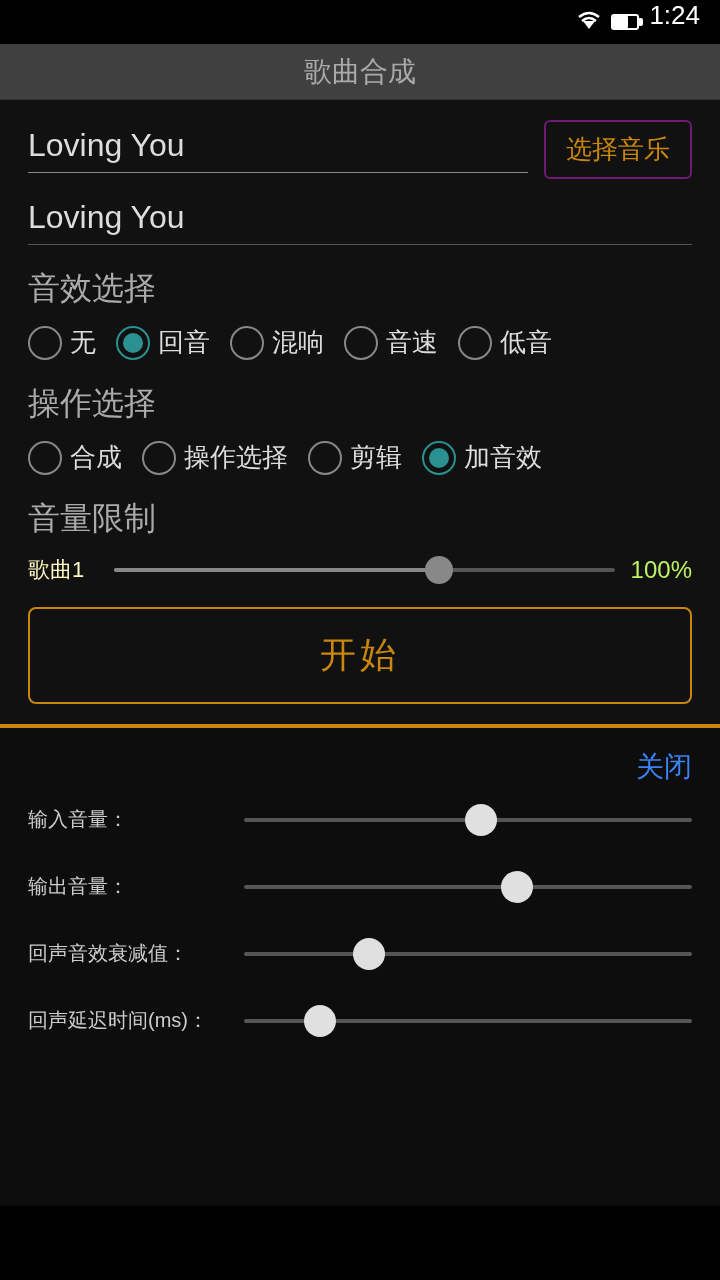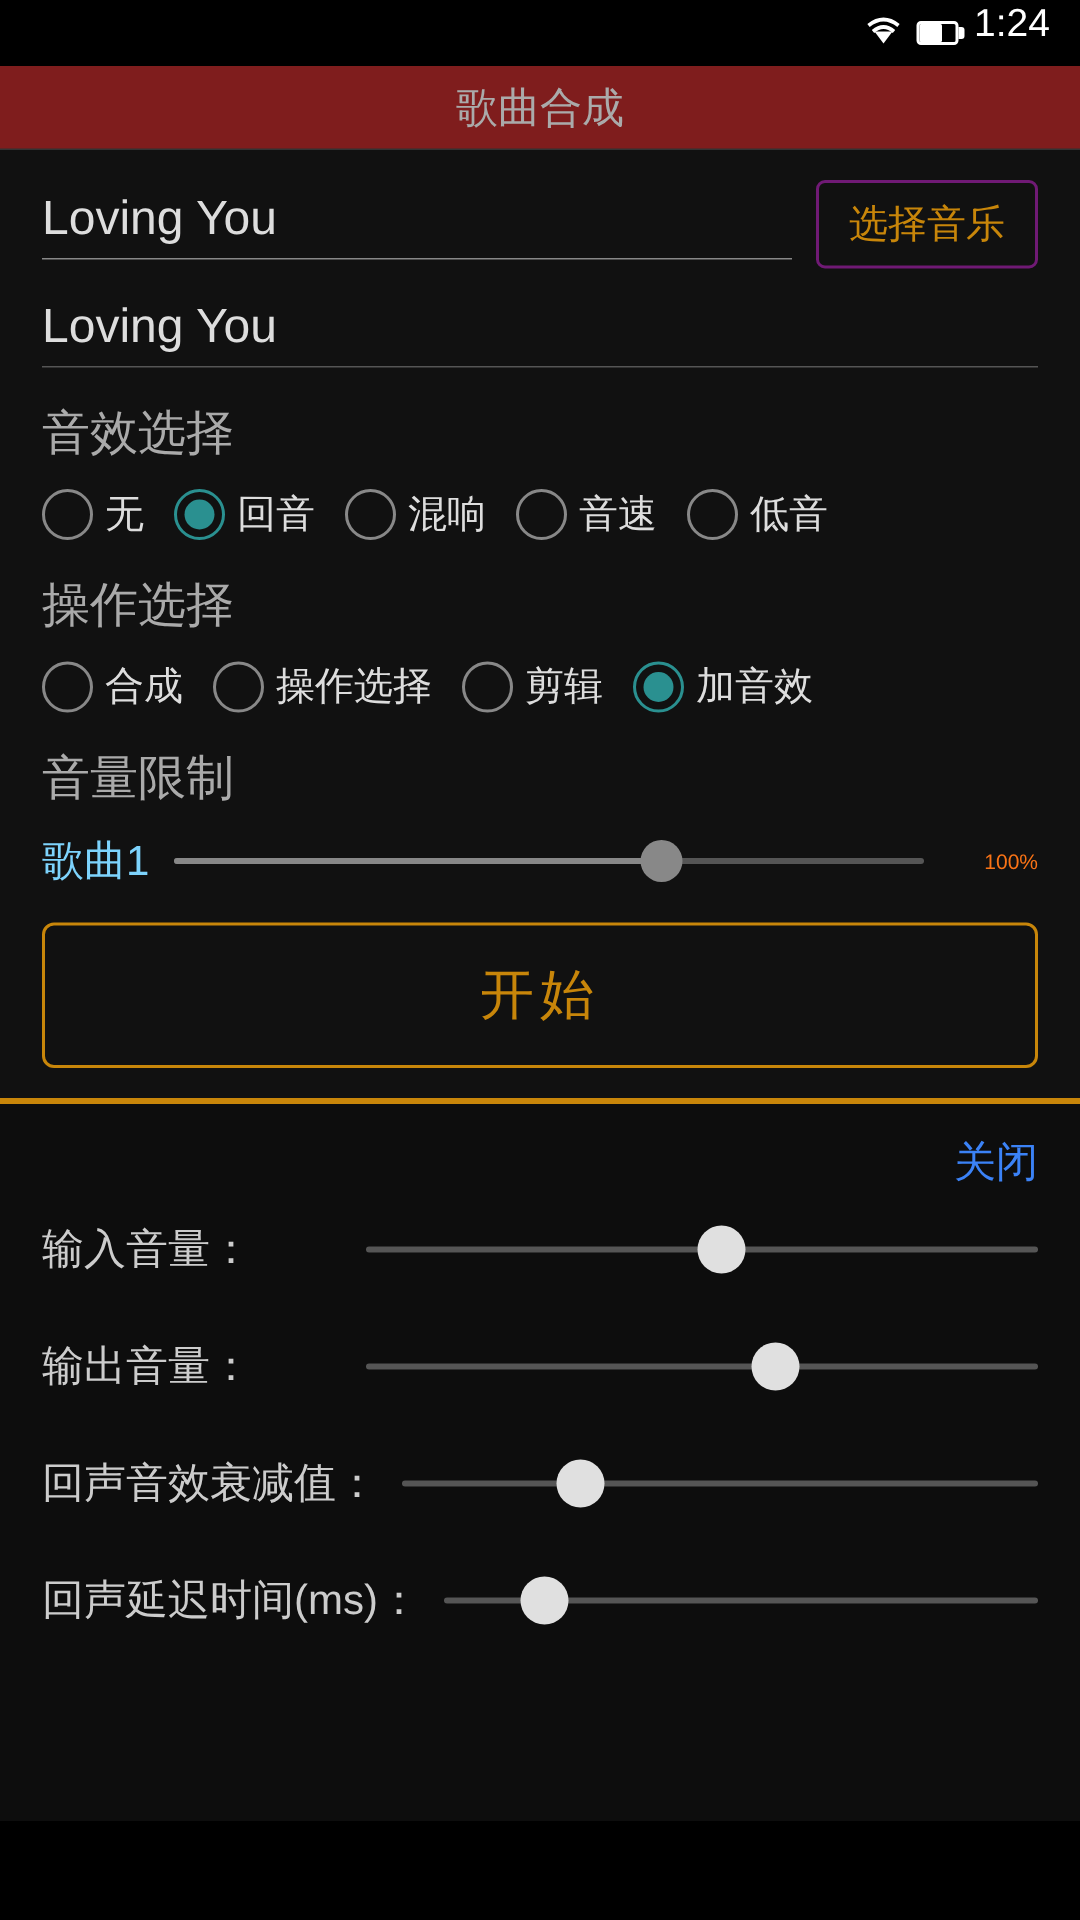--- a/index.html
+++ b/index.html
@@ -57,21 +57,21 @@
     }
     .battery-fill {
       height: 100%;
       width: 60%;
       background: #fff;
       border-radius: 1px;
     }
 
     
     .header {
-      background: #7f1d1d;
+      background: #404040;
       height: 56px;
       display: flex;
       align-items: center;
       justify-content: center;
       border-bottom: 1px solid #333;
     }
     .header-title {
       color: #aaa;
       font-size: 28px;
     }
@@ -172,22 +172,22 @@
     .volume-section {
       margin-top: 22px;
     }
     .volume-row {
       display: flex;
       align-items: center;
       gap: 16px;
       margin-top: 10px;
     }
     .volume-label {
-      font-size: 28px;
-      color: #7dd3fc;
+      font-size: 22px;
+      color: #fef9c3;
       white-space: nowrap;
       min-width: 70px;
     }
     .slider-wrapper {
       flex: 1;
       position: relative;
       height: 30px;
       display: flex;
       align-items: center;
     }
@@ -207,22 +207,22 @@
       width: 28px;
       height: 28px;
       border-radius: 50%;
       background: #888;
       position: absolute;
       top: 50%;
       transform: translateY(-50%);
       cursor: pointer;
     }
     .volume-pct {
-      font-size: 14px;
-      color: #f97316;
+      font-size: 24px;
+      color: #bef264;
       min-width: 60px;
       text-align: right;
     }
 
     
     .start-btn {
       width: 100%;
       background: transparent;
       border: 2px solid #c8860a;
       color: #c8860a;
@@ -256,21 +256,21 @@
     }
 
     
     .effect-slider-row {
       display: flex;
       align-items: center;
       margin-bottom: 40px;
       gap: 16px;
     }
     .effect-label {
-      font-size: 28px;
+      font-size: 20px;
       color: #ccc;
       min-width: 200px;
     }
     .effect-slider-track {
       flex: 1;
       height: 4px;
       background: #555;
       border-radius: 2px;
       position: relative;
     }

